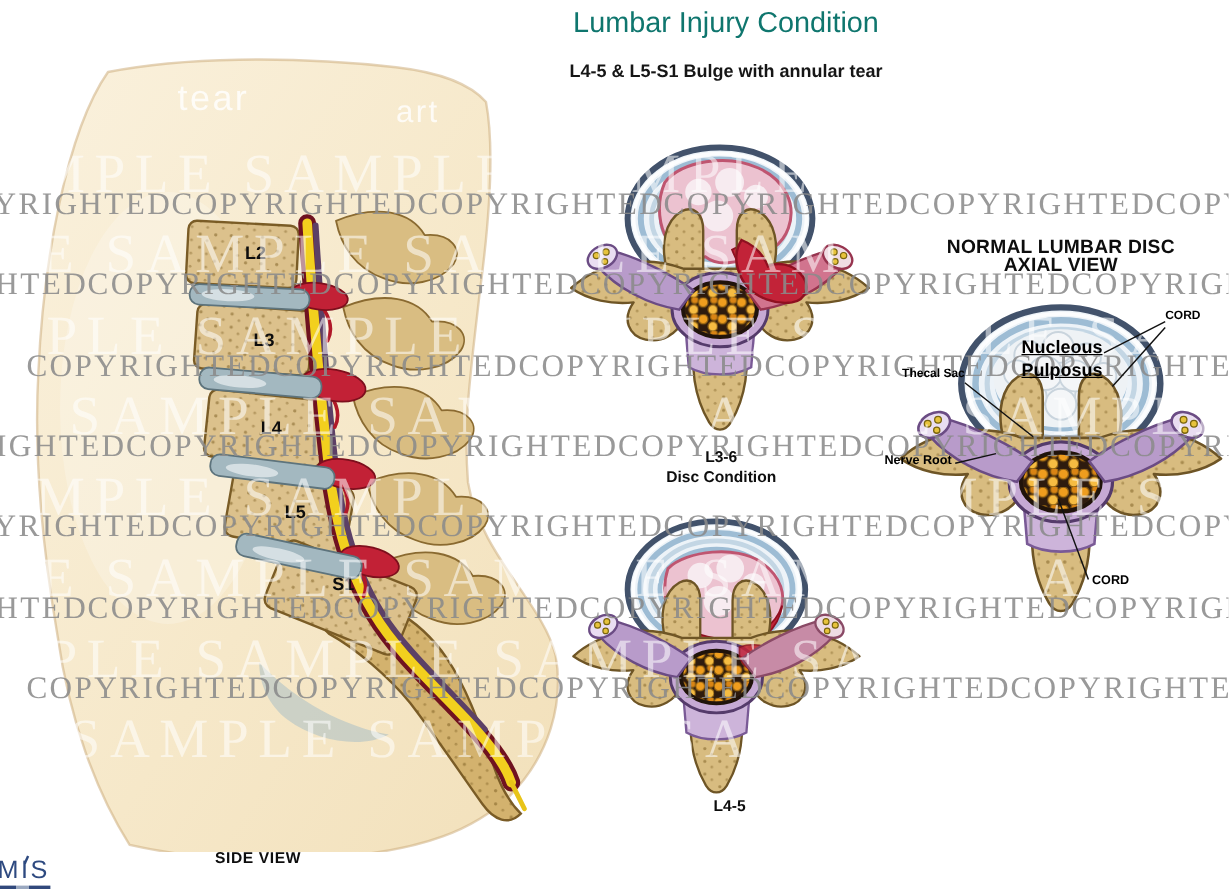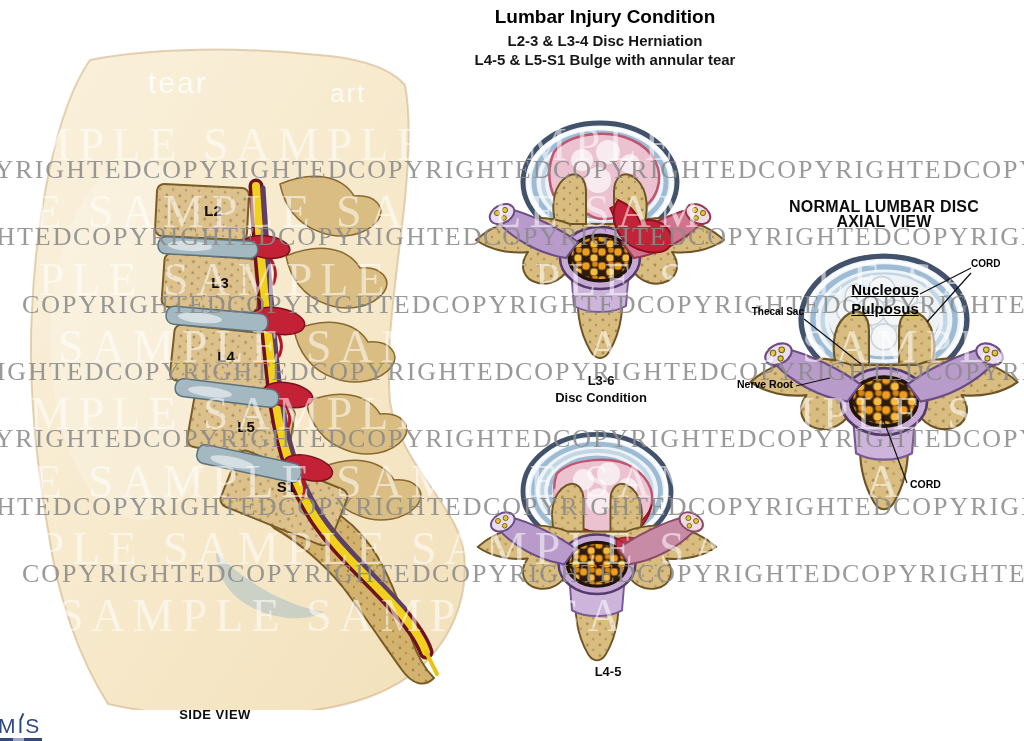--- a/index.html
+++ b/index.html
@@ -1,20 +1,20 @@
 <!DOCTYPE html>
 <html><head>
 <meta charset="utf-8">
 <style>
   html,body{margin:0;padding:0;background:#fff;}
   #stage{position:relative;width:1024px;height:741px;background:#fff;overflow:hidden;
          font-family:"Liberation Sans",sans-serif;}
   #stage svg{position:absolute;}
   .hdr{position:absolute;text-align:center;z-index:6;}
-  .title{left:405px;top:6px;width:400px;font-size:19px;font-weight:bold;color:#000000;}
+  .title{left:405px;top:6px;width:400px;font-size:24px;font-weight:normal;color:#0f766e;}
   .sub{left:405px;width:400px;font-size:15px;font-weight:bold;color:#161616;}
   .cap{position:absolute;text-align:center;font-weight:bold;color:#0d0d0d;z-index:6;line-height:17px;}
   .cap .l1,.cap .l2{display:block;}
   .cap-hern{left:501px;top:372px;width:200px;font-size:13px;}
   .cap-bulge{left:508px;top:663px;width:200px;font-size:13px;}
   .cap-side{left:165px;top:706px;width:100px;font-size:13px;letter-spacing:.5px;}
   .cap-normal{left:784px;top:199px;width:200px;font-size:16px;line-height:15px;letter-spacing:.2px;}
   .anno{position:absolute;font-weight:bold;color:#000;z-index:6;}
   .anno-disc{left:971px;top:258px;font-size:10px;}
   .anno-nucleus{left:838px;top:280px;width:94px;font-size:15px;line-height:19px;text-align:center;text-decoration:underline;}
@@ -306,21 +306,20 @@
     <g stroke="#111" stroke-width="1.2" fill="none">
       <path d="M241,28 L190,54"></path>
       <path d="M241,33 L197,82"></path>
       <path d="M74,79 L131,124"></path>
       <path d="M66,146 L100,138"></path>
       <path d="M177,243 L152,176"></path>
     </g>
   </svg>
 
   <div class="hdr title">Lumbar Injury Condition</div>
-  <div class="hdr sub" style="top:32px">L2-3 &amp; L3-4 Disc Herniation</div>
   <div class="hdr sub" style="top:51px">L4-5 &amp; L5-S1 Bulge with annular tear</div>
 
   <div class="cap cap-hern">
     <span class="l1">L3-6</span>
     <span class="l2">Disc Condition</span>
   </div>
   <div class="cap cap-bulge">
     <span class="l1">L4-5</span>
   </div>
   <div class="cap cap-normal">

